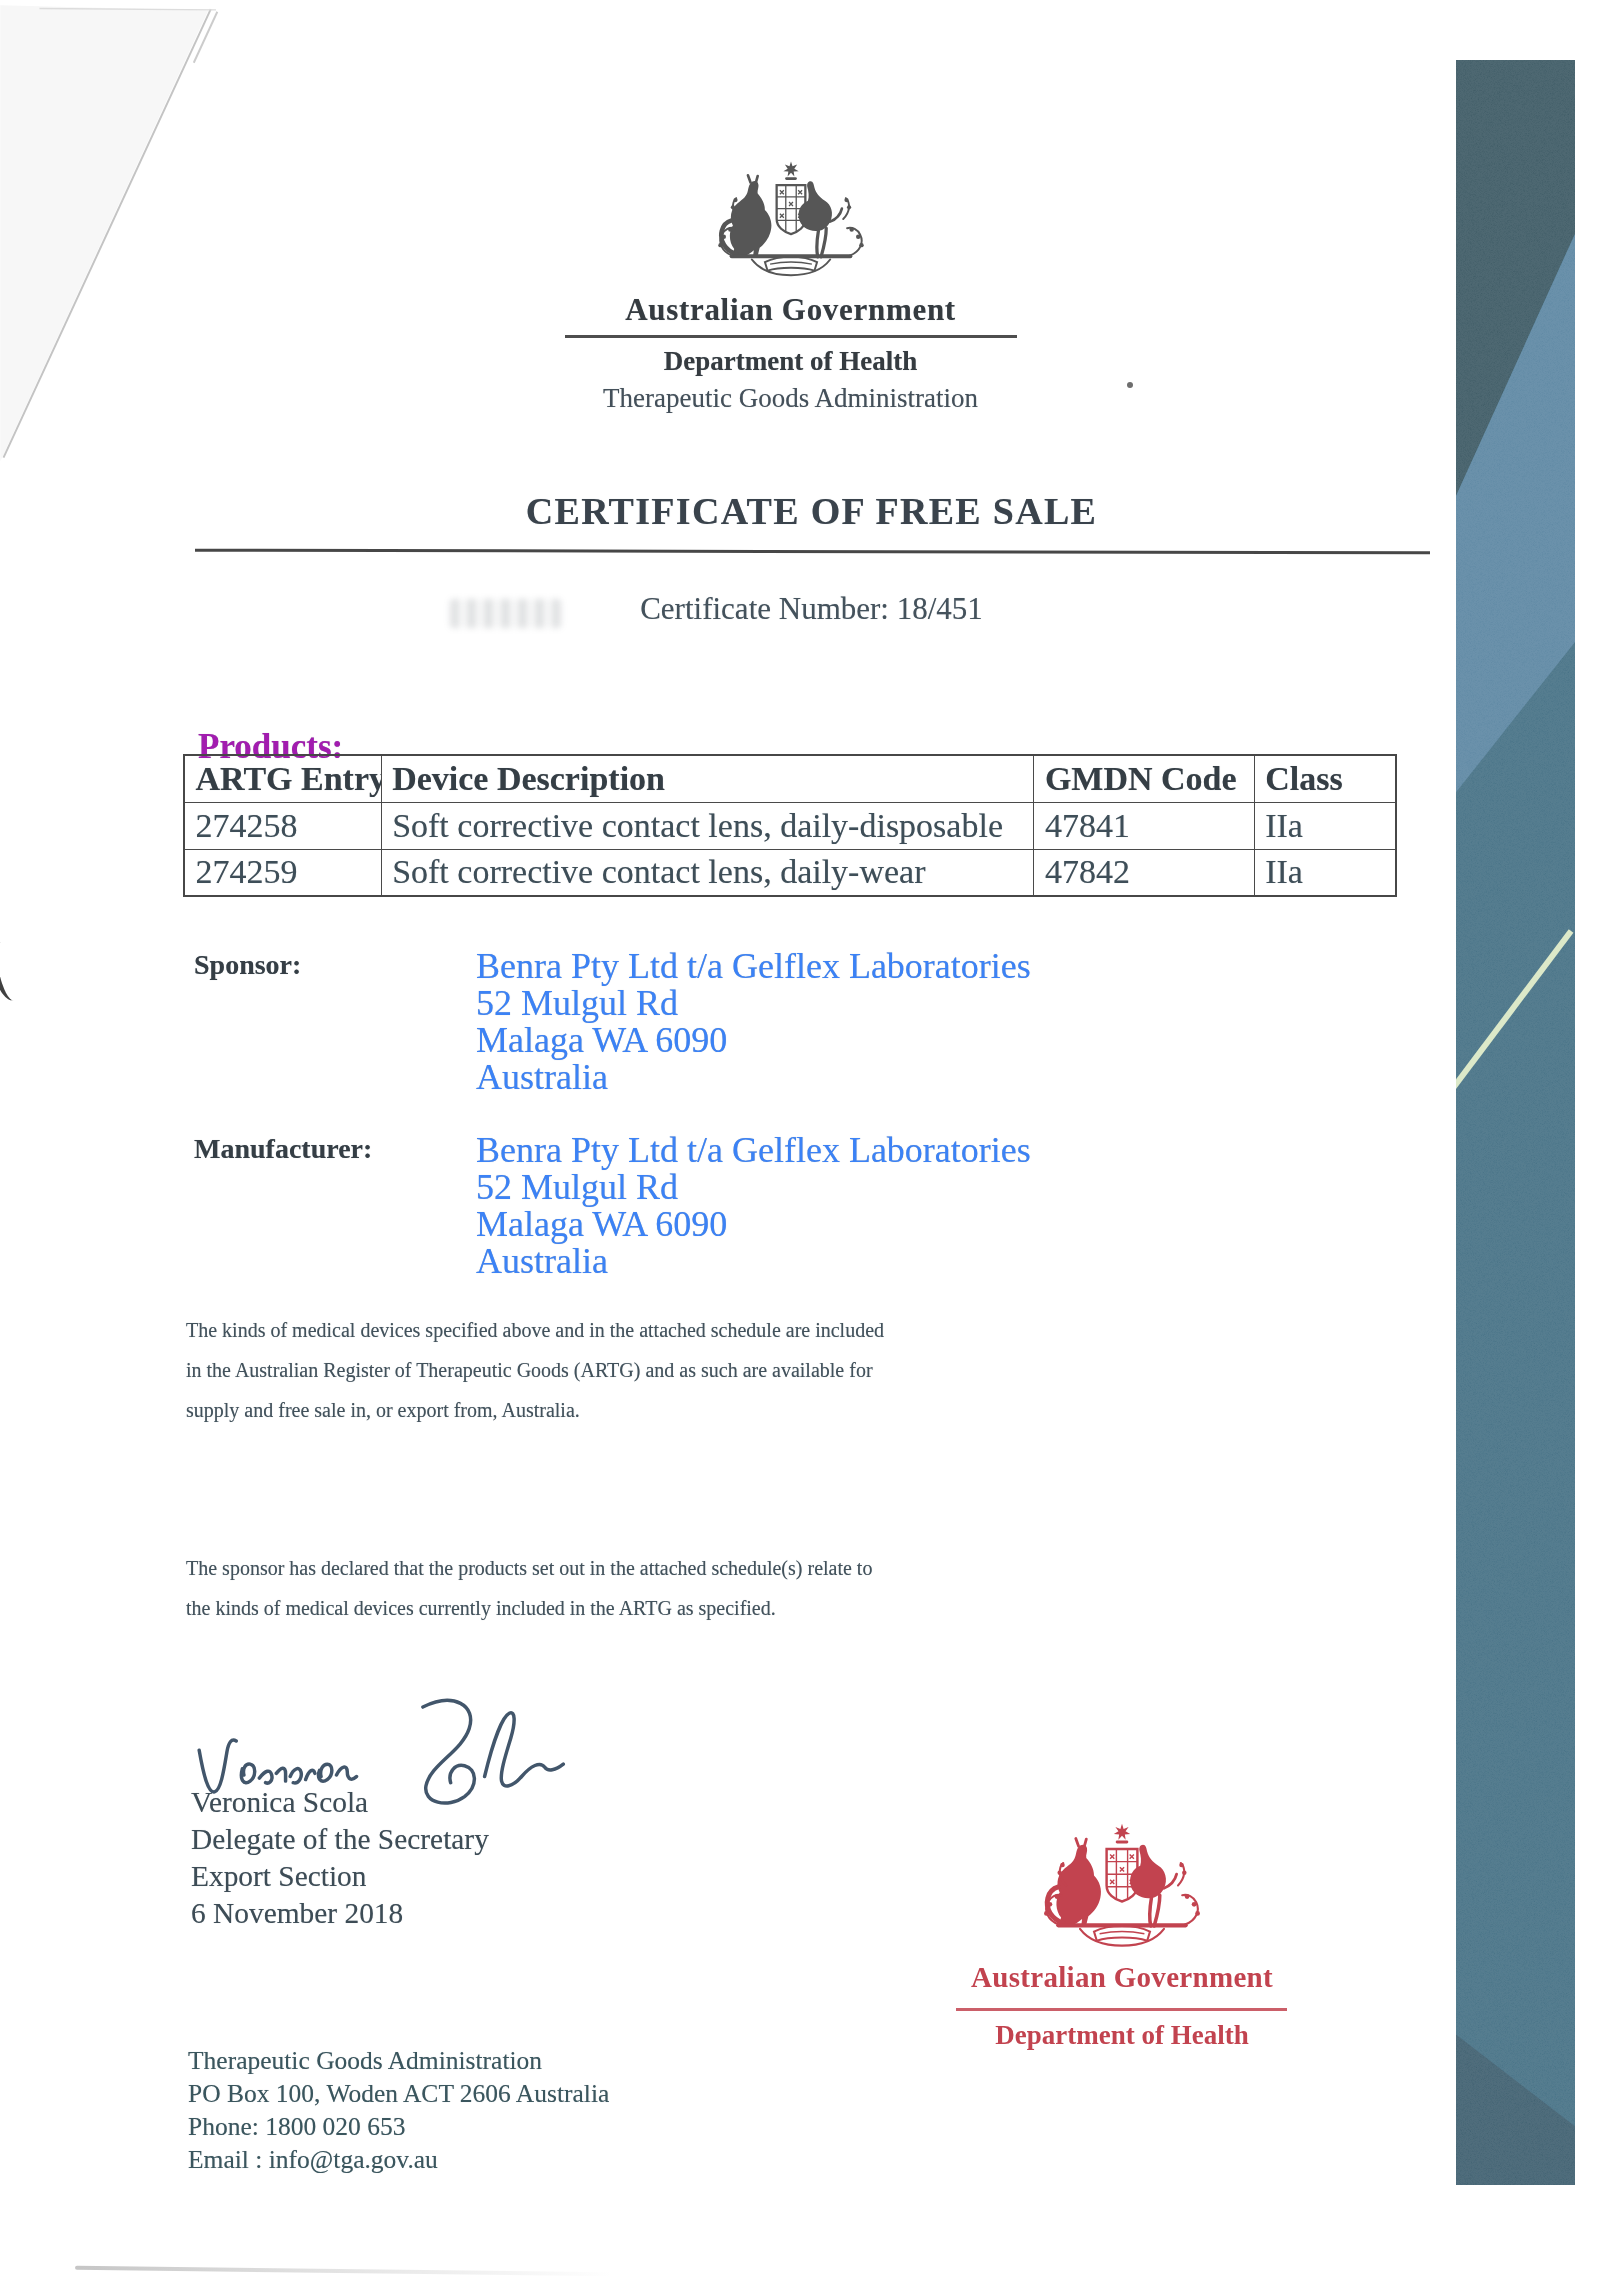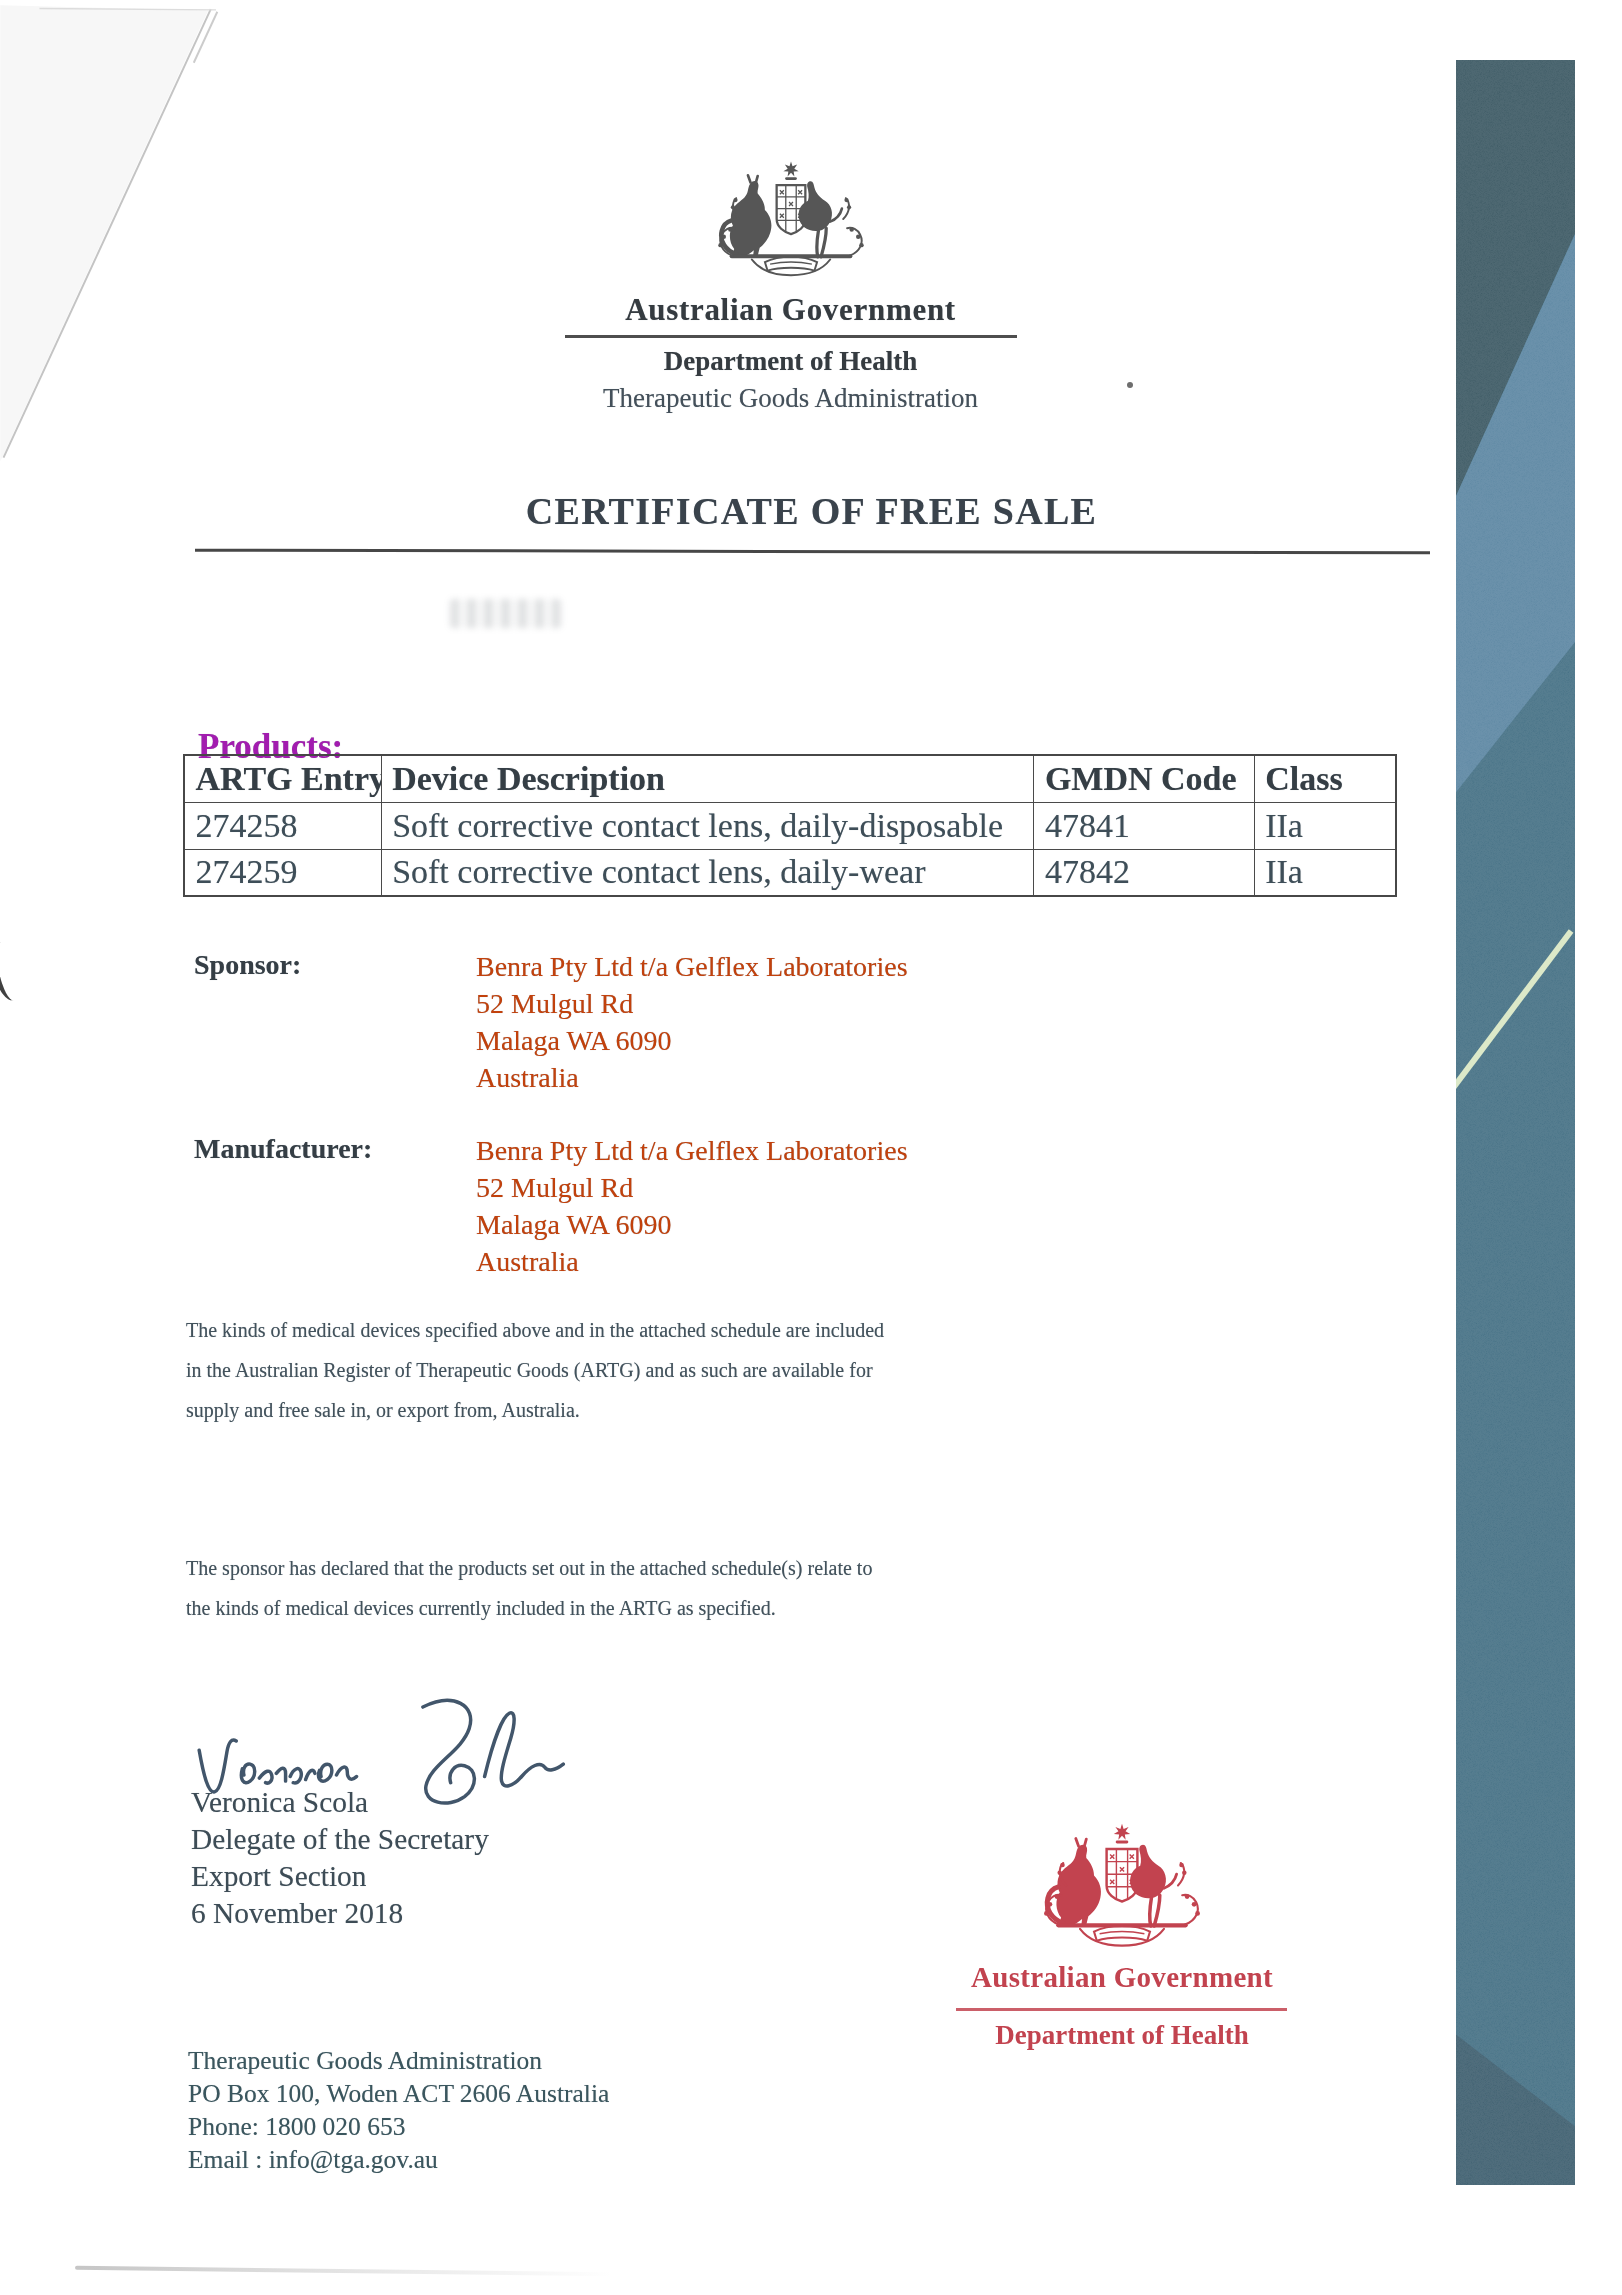--- a/index.html
+++ b/index.html
@@ -56,21 +56,21 @@
     border:1.3px solid #4a4a4a;text-align:left;vertical-align:middle;
     padding:3.9px 3.9px 3.9px 10.5px;overflow:hidden;white-space:nowrap;
   }
   table.products{border:2px solid #474747;}
   table.products th{font-weight:bold;color:#353e45;height:34px;}
   table.products td{height:30px;}
   .col-artg{width:196px;} .col-desc{width:649px;} .col-gmdn{width:219px;} .col-class{width:141px;}
 
   
   .block-label{font-size:28px;font-weight:bold;color:#353e45;}
-  .addr{font-size:28px;line-height:37px;white-space:pre-line;color:#c2410c;}
+  .addr{font-size:36px;line-height:37px;white-space:pre-line;color:#3b82f6;}
   .sponsor-label{left:194px;top:949px;}
   .sponsor-addr{left:476px;top:948px;}
   .manufacturer-label{left:194px;top:1133px;}
   .manufacturer-addr{left:476px;top:1132px;}
 
   
   .para{left:186px;width:1184px;font-size:20px;line-height:40px;white-space:pre-line;color:#42525c;}
   .para1{top:1310px;} .para2{top:1462px;} .para3{top:1548px;}
 
   
@@ -163,20 +163,21 @@
     <div class="gov-line soft">Australian Government</div>
     <div class="header-divider"></div>
     <div class="dept-line soft">Department of Health</div>
     <div class="agency-line soft">Therapeutic Goods Administration</div>
   </div>
   <div class="abs stray-dot"></div>
 
   <div class="abs doc-title soft">CERTIFICATE OF FREE SALE</div>
   <div class="abs title-rule"></div>
   <div class="abs ghost-smudge"></div>
+  <div class="abs cert-number soft">Certificate Number: 18/451</div>
 
   <div class="abs products-heading soft">Products:</div>
   <table class="products soft">
     <colgroup>
         <col class="col-artg">
         <col class="col-desc">
         <col class="col-gmdn">
         <col class="col-class">
       </colgroup>
     <thead>

